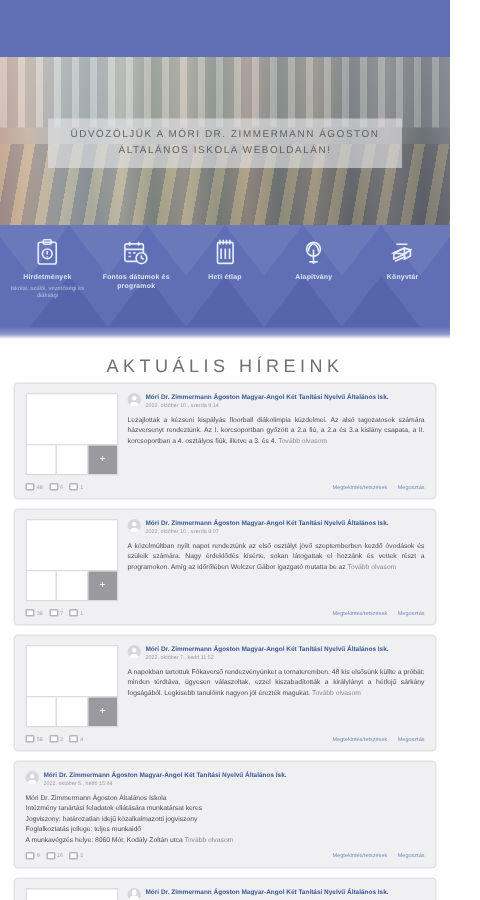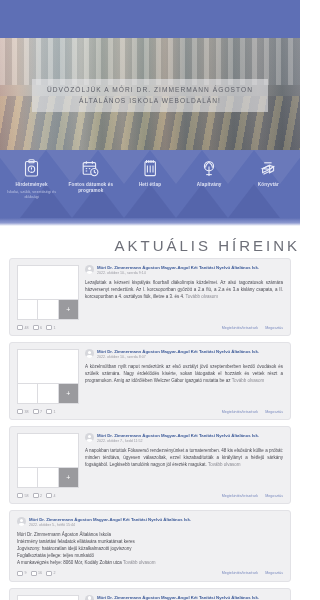--- a/index.html
+++ b/index.html
@@ -118,23 +118,23 @@
     height: 8px;
     background: linear-gradient(180deg, #5e6fb5 0%, #8d99cf 60%, #ffffff 100%);
   }
 
   
   .news {
     background: #ffffff;
     padding: 11px 0 0;
   }
   .news-title {
-    text-align: right;
+    text-align: center;
     color: #6d6f78;
-    font-size: 15px;
+    font-size: 12px;
     letter-spacing: 3px;
     margin-bottom: 4px;
   }
 
   .feed { padding: 0 9px; }
 
   .post {
     background: #f0f0f2;
     border: 1px solid #e2e2e6;
     border-radius: 3px;

